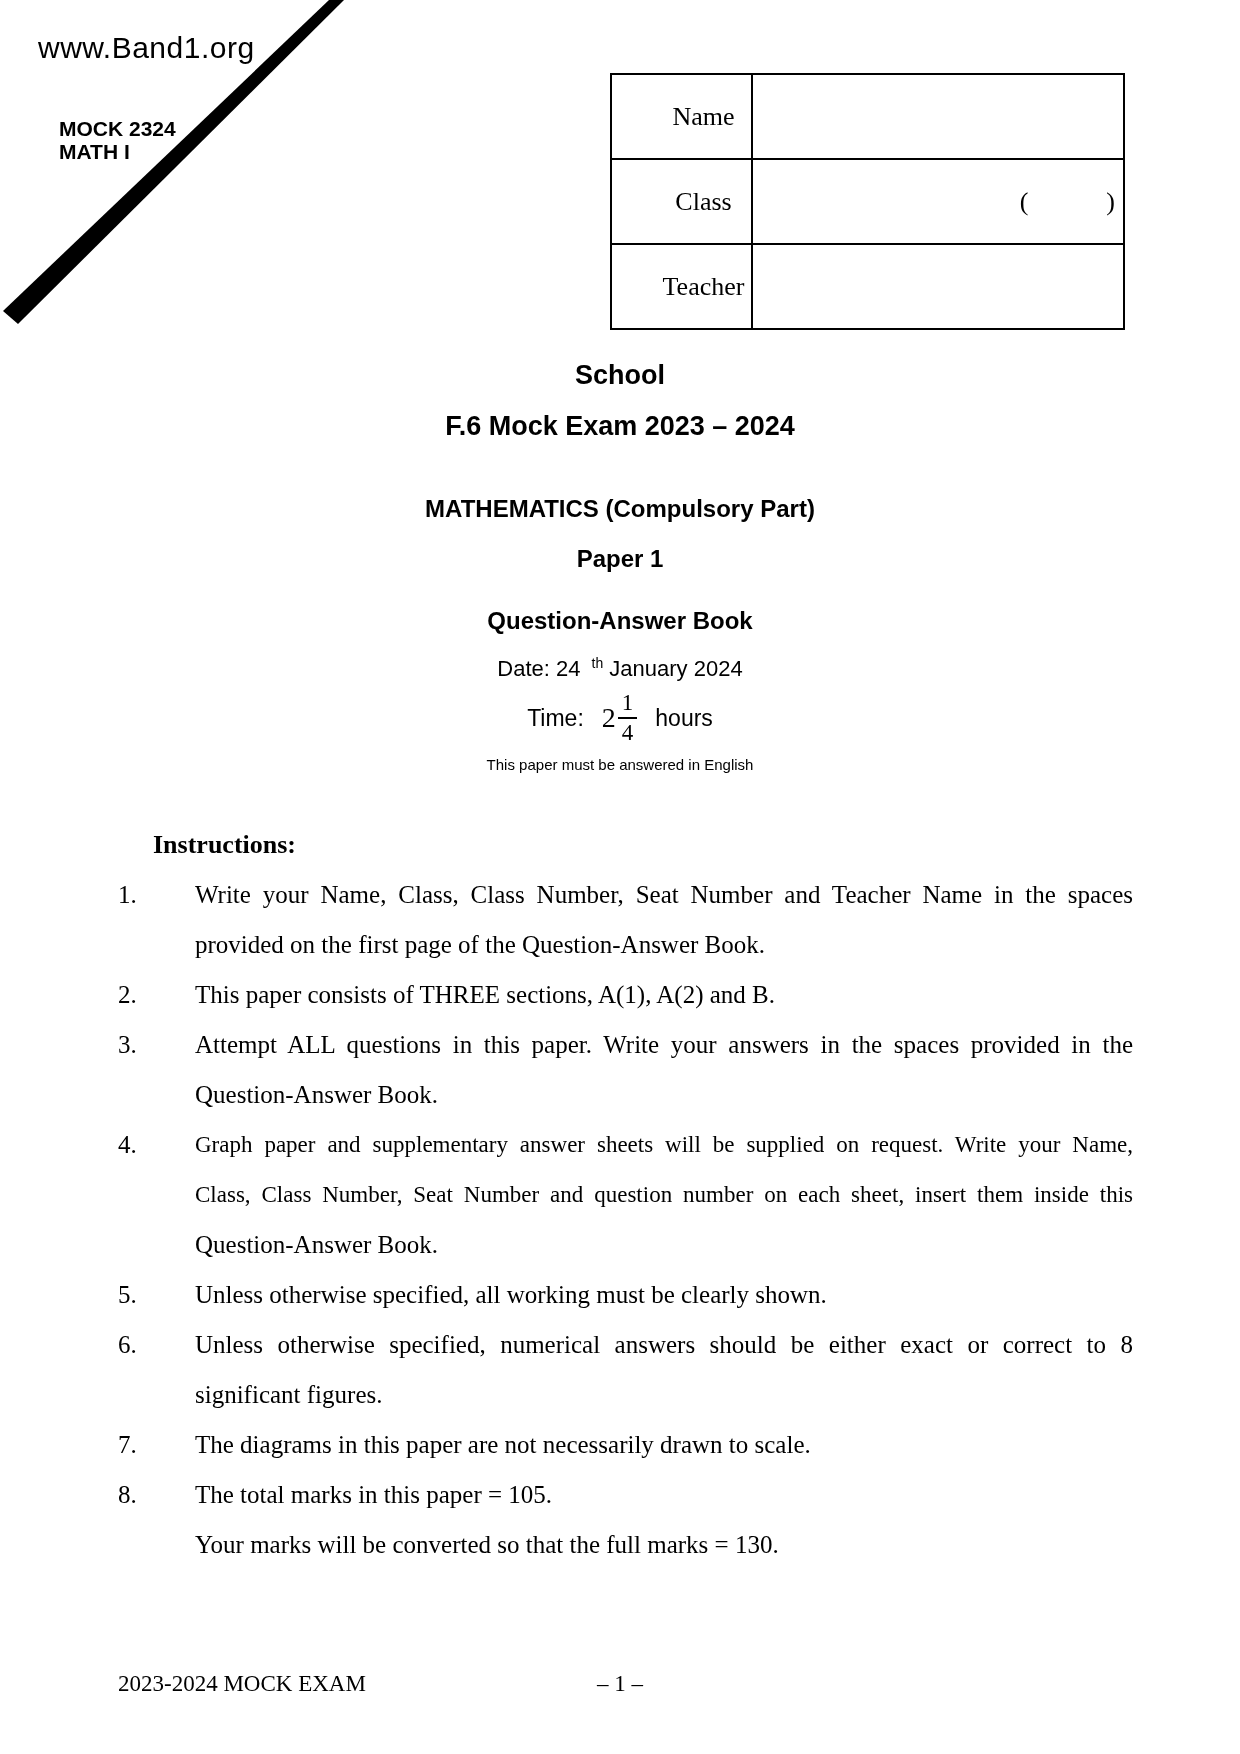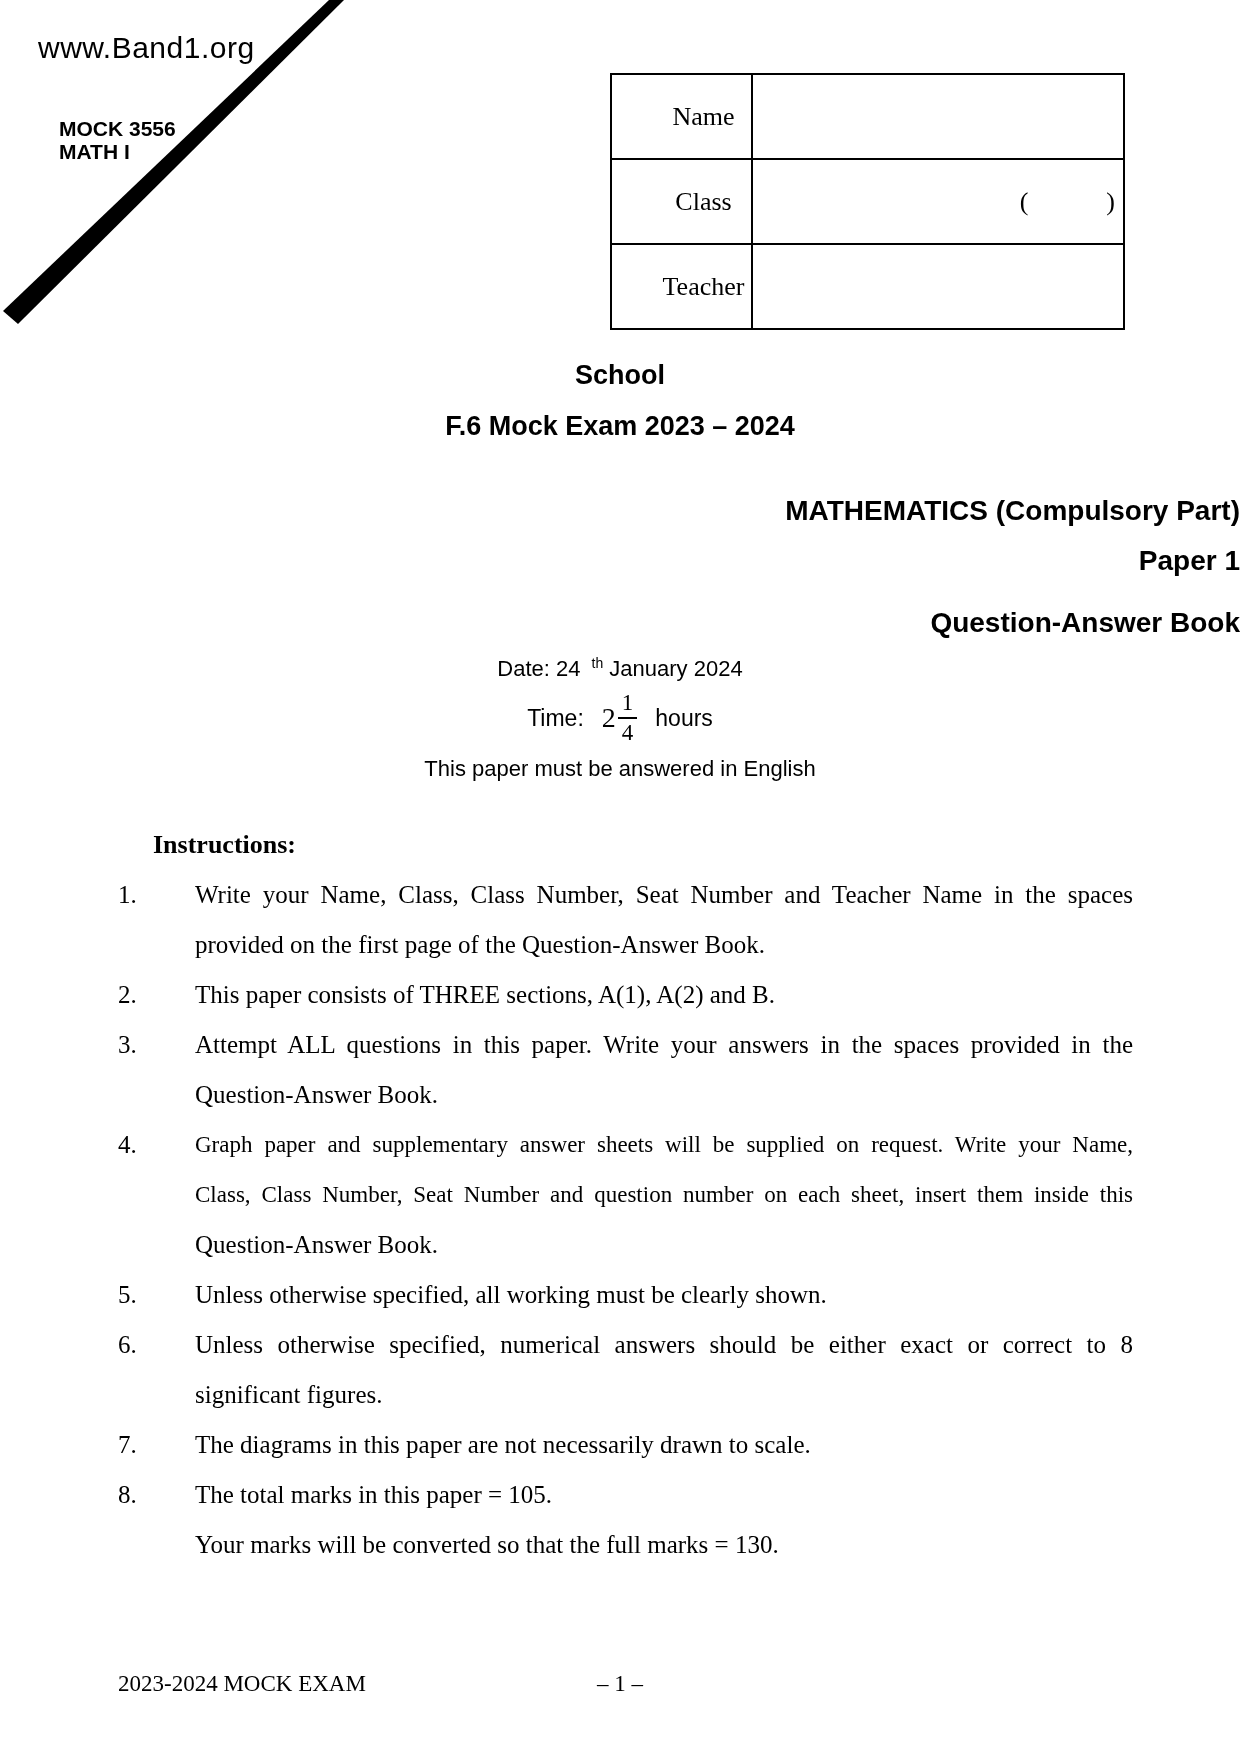--- a/index.html
+++ b/index.html
@@ -37,22 +37,22 @@
     font-size: 26px;
     vertical-align: middle;
     padding-left: 44px;
   }
   .info-table td.lbl { width: 141px; text-align: center; }
   .info-table td.val { width: 372px; text-align: right; padding-right: 8px; white-space: pre; }
 
   
   .cline { position: absolute; left: 0; width: 1240px; text-align: center; line-height: 1.08; }
   .t-bold27 { font-weight: bold; font-size: 27px; }
-  .t-bold28 { font-weight: bold; font-size: 28px; text-align: right; }
-  .t-reg23  { font-size: 22px; }
+  .t-bold28 { font-weight: bold; font-size: 24px; }
+  .t-reg23  { font-size: 15px; }
   .t-reg22  { font-size: 22px; }
   .date-line span { white-space: pre; }
   .date-sup { font-size: 14px; vertical-align: super; margin-left: 11px; }
 
   .time-line {
     position: absolute; left: 0; top: 683px; width: 1240px; height: 70px;
     display: flex; align-items: center; justify-content: center;
   }
   .time-label { font-size: 23px; }
   .time-whole {
@@ -100,21 +100,21 @@
   .footer-page {
     position: absolute; left: 0; top: 1671px; width: 1240px; text-align: center;
     font-family: "Liberation Serif", serif; font-size: 23px;
   }
 </style>
 </head>
 <body>
 
 <div class="band1">www.Band1.org</div>
 <div class="mock-code">
-  <div>MOCK 3556</div>
+  <div>MOCK 2324</div>
   <div>MATH I</div>
 </div>
 <svg class="diag-svg" width="360" height="340" viewBox="0 0 360 340">
   <polygon points="329,0 344,0 18,324 3,311" fill="#000"></polygon>
 </svg>
 
 <table class="info-table">
   <tbody>
       <tr>
     <td class="lbl">Name</td>

